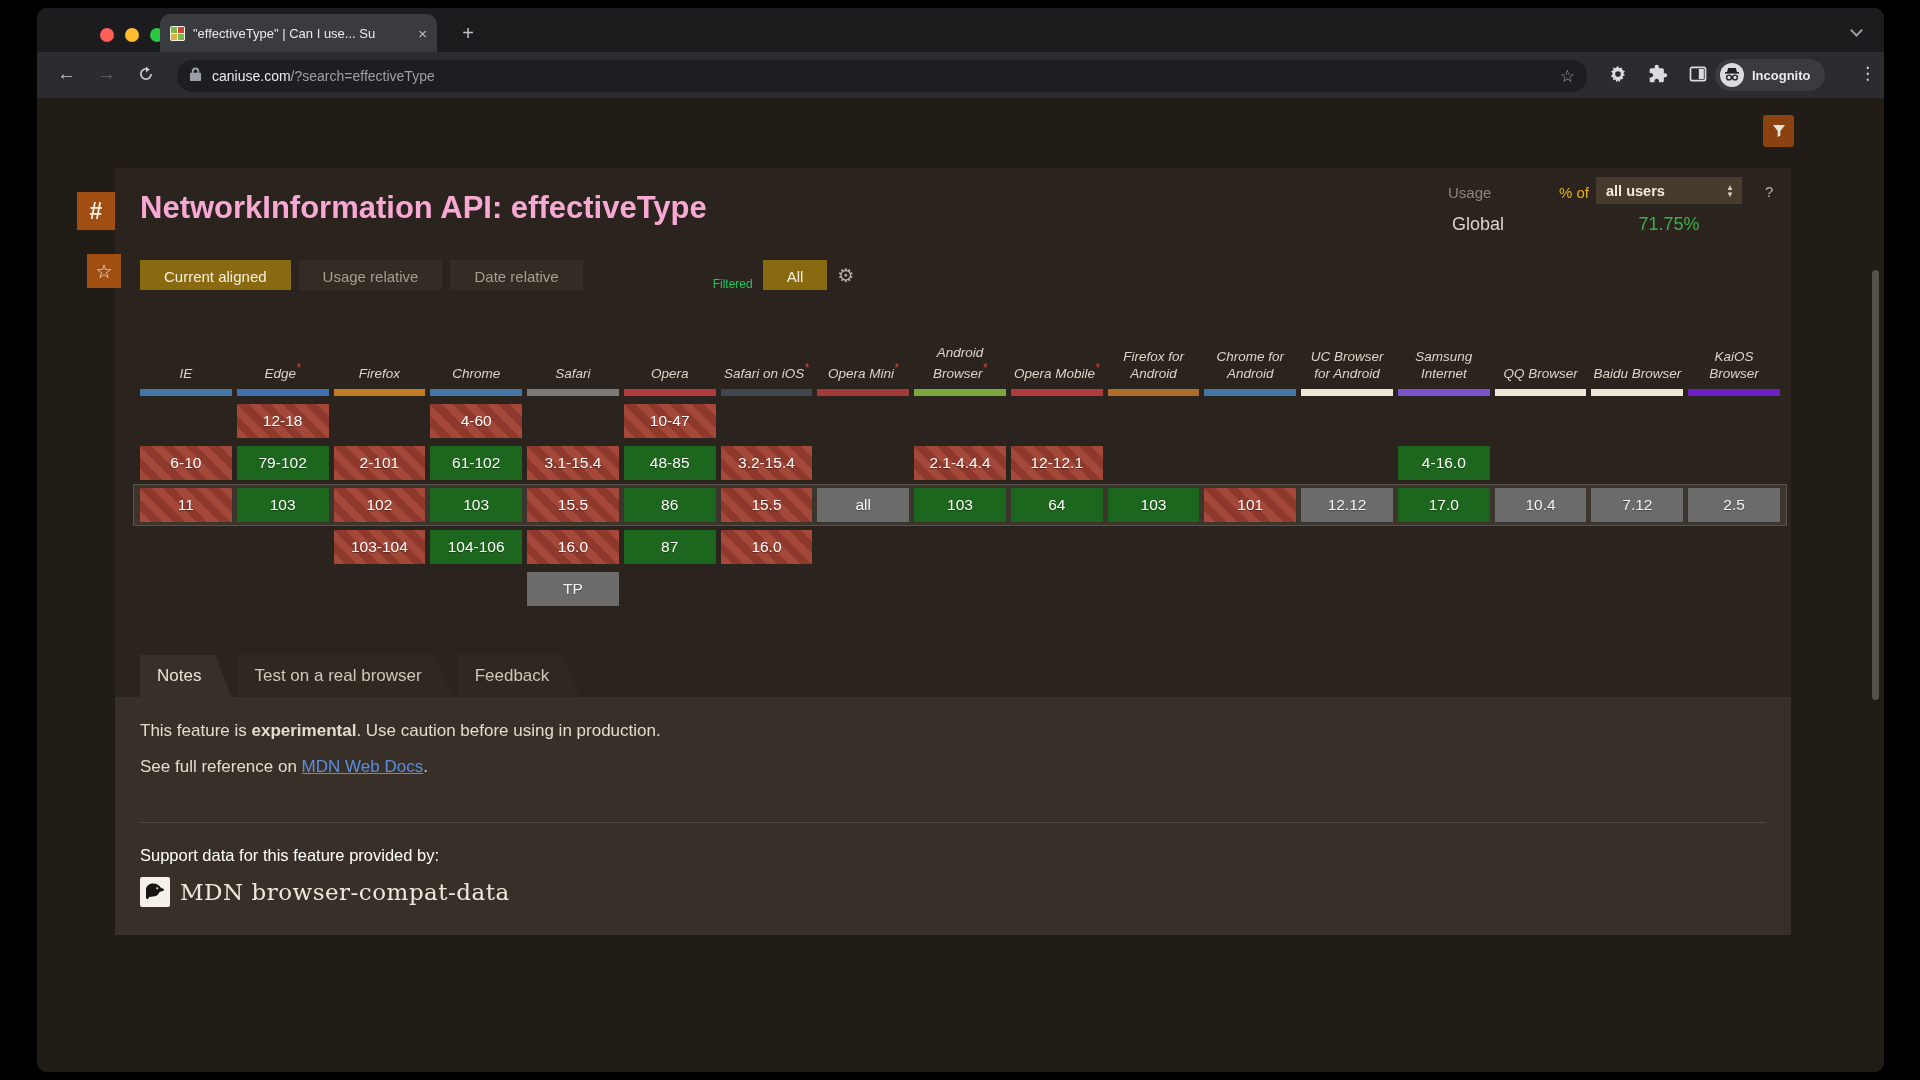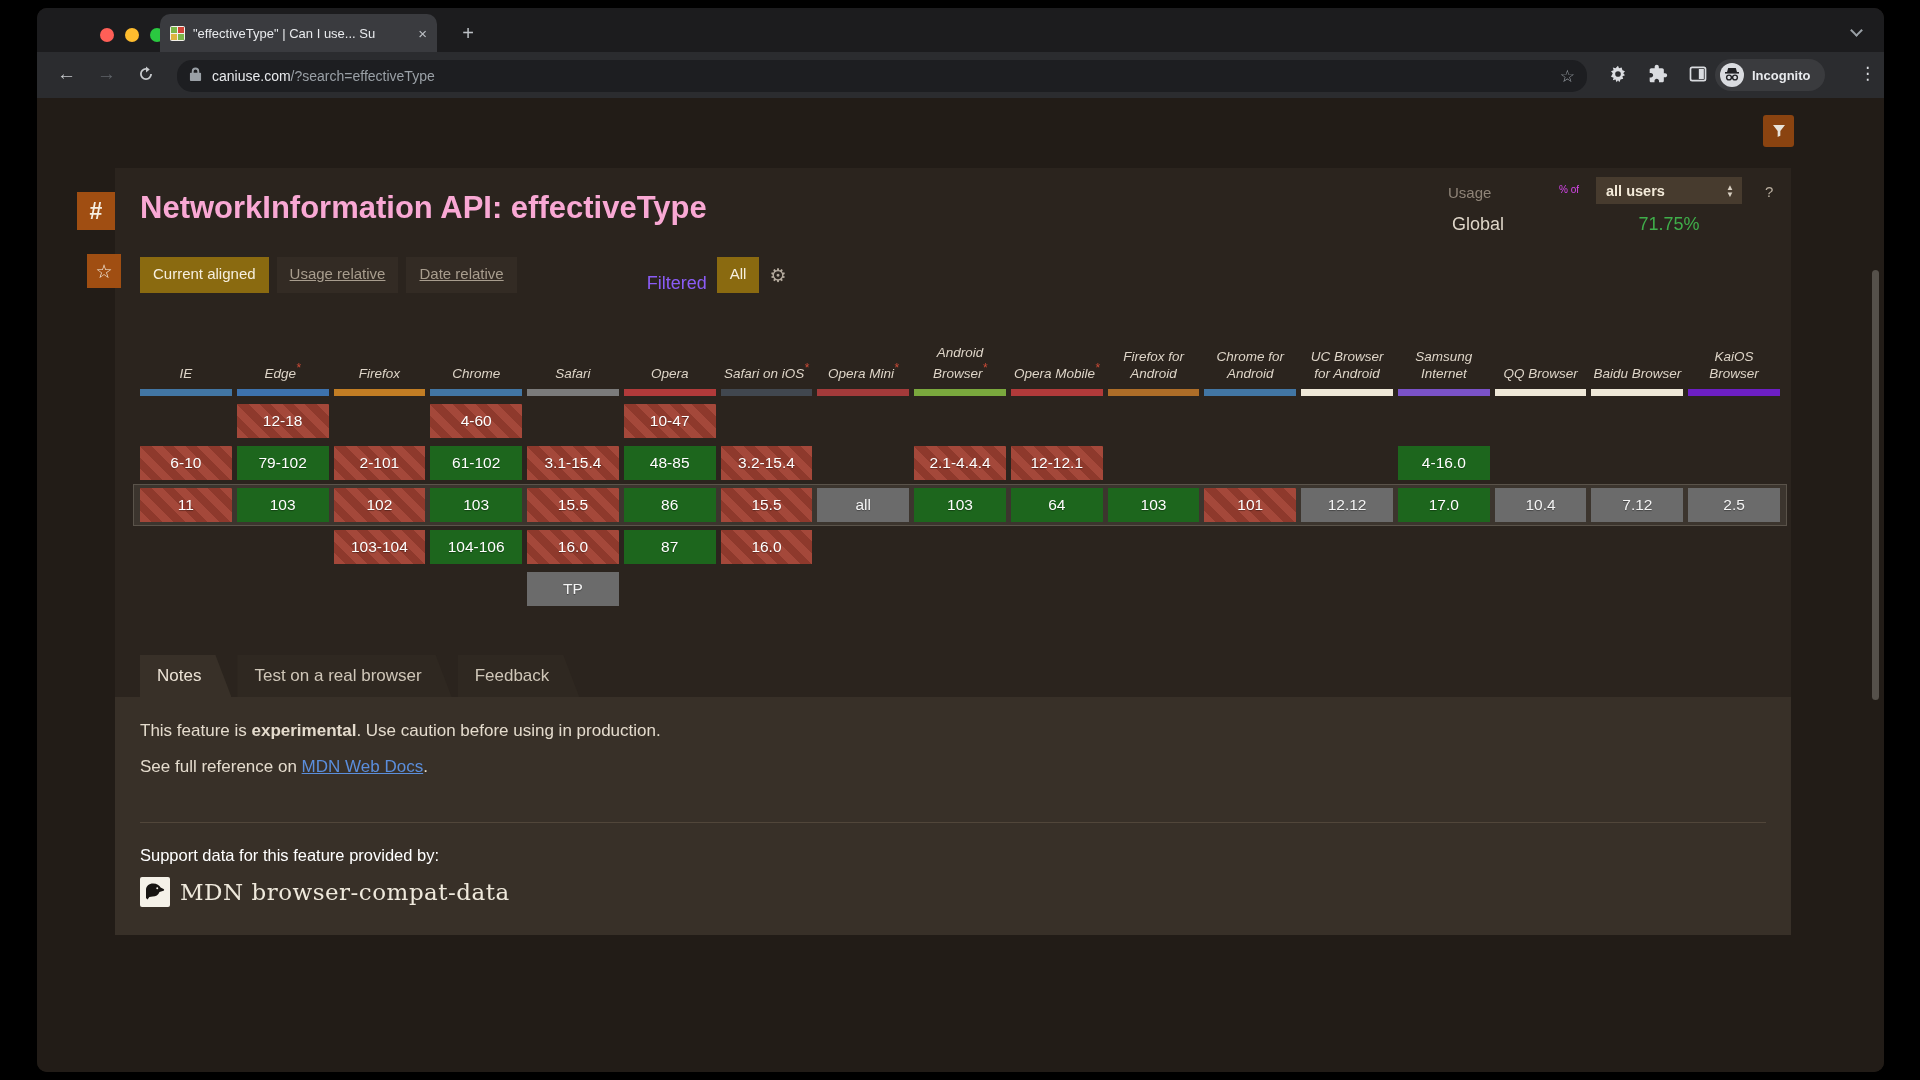--- a/index.html
+++ b/index.html
@@ -41,34 +41,34 @@
   
   .pagebg{position:absolute;left:0;top:90px;width:100%;height:974px;background:#221c17;}
   .funnel-btn{position:absolute;left:1726px;top:107px;width:31px;height:32px;background:#8a4310;border-radius:3px;
     display:flex;align-items:center;justify-content:center;}
   .panel{position:absolute;left:78px;top:160px;width:1676px;height:767px;background:#2b241e;}
   .badge{position:absolute;background:#a04e12;color:#f6efe3;display:flex;align-items:center;justify-content:center;}
   .badge.hash{left:-38px;top:24px;width:38px;height:38px;font-size:23px;font-weight:bold;}
   .badge.star{left:-28px;top:86px;width:34px;height:34px;font-size:19px;}
   .feature-title{position:absolute;left:25px;top:22px;font-size:31px;color:#f9a8d4;font-weight:bold;}
   .usage-label{position:absolute;left:1333px;top:16px;font-size:15px;color:#8f8478;}
-  .percent-of{position:absolute;left:1444px;top:16px;font-size:10px;color:#d946ef;}
+  .percent-of{position:absolute;left:1444px;top:16px;font-size:15px;color:#eab308;}
   .usage-select{position:absolute;left:1481px;top:9px;width:146px;height:27px;background:#473b2e;
     display:flex;align-items:center;padding:0 8px 0 10px;box-sizing:border-box;}
   .usage-select .val{color:#f3ead9;font-size:14.5px;font-weight:bold;flex:1;}
   .sel-arrows{display:flex;flex-direction:column;line-height:7px;font-size:8px;color:#d9d0c3;}
   .help-q{position:absolute;left:1650px;top:15px;font-size:15px;color:#b8ad9e;}
   .global-label{position:absolute;left:1337px;top:46px;font-size:18px;color:#ded5c8;}
   .global-value{position:absolute;left:1481px;top:46px;width:146px;text-align:center;font-size:18px;color:#3fae4a;box-sizing:border-box;}
   
   .controls{position:absolute;left:25px;top:90px;height:34px;display:flex;align-items:center;}
-  .btn{height:36px;line-height:34px;padding:0 13px;font-size:15px;margin-right:8px;white-space:nowrap;}
+  .btn{height:30px;line-height:34px;padding:0 24px;font-size:15px;margin-right:8px;white-space:nowrap;}
   .btn.on{background:#8a6a10;color:#f6efdf;}
-  .btn.off{background:#332b24;color:#a89d8e;text-decoration:underline;}
-  .filtered-label{margin-left:122px;margin-right:10px;color:#8b5cf6;font-size:18px;margin-top:17px;}
+  .btn.off{background:#332b24;color:#a89d8e;}
+  .filtered-label{margin-left:122px;margin-right:10px;color:#22c55e;font-size:12px;margin-top:17px;}
   .gearbtn{margin-left:10px;color:#b5ab9e;font-size:19px;}
   
   .ctable{position:absolute;left:25px;top:132px;width:1640px;}
   .hdr-grid{display:grid;grid-template-columns:repeat(17,1fr);column-gap:5px;}
   .hdr-cell{display:flex;flex-direction:column;justify-content:flex-end;height:96px;}
   .hdr-name{text-align:center;font-size:13.5px;line-height:1.22;color:#ded5c8;margin-bottom:7px;position:relative;font-style:italic;}
   .hdr-name sup.ast{color:#cc4b37;font-size:12px;}
   .hdr-bar{height:7px;width:100%;}
   .rowswrap{margin-top:8px;position:relative;}
   .row{display:grid;grid-template-columns:repeat(17,1fr);column-gap:5px;height:34px;margin-bottom:8px;position:relative;}

